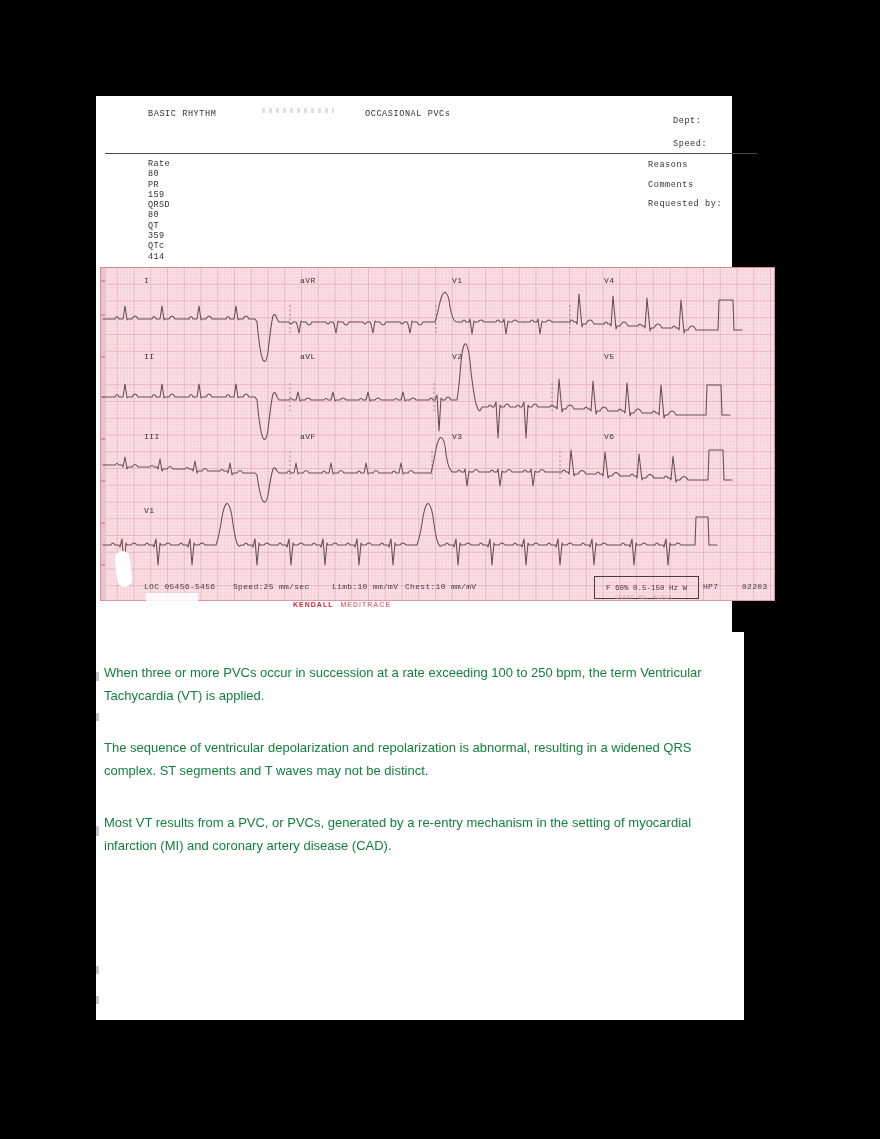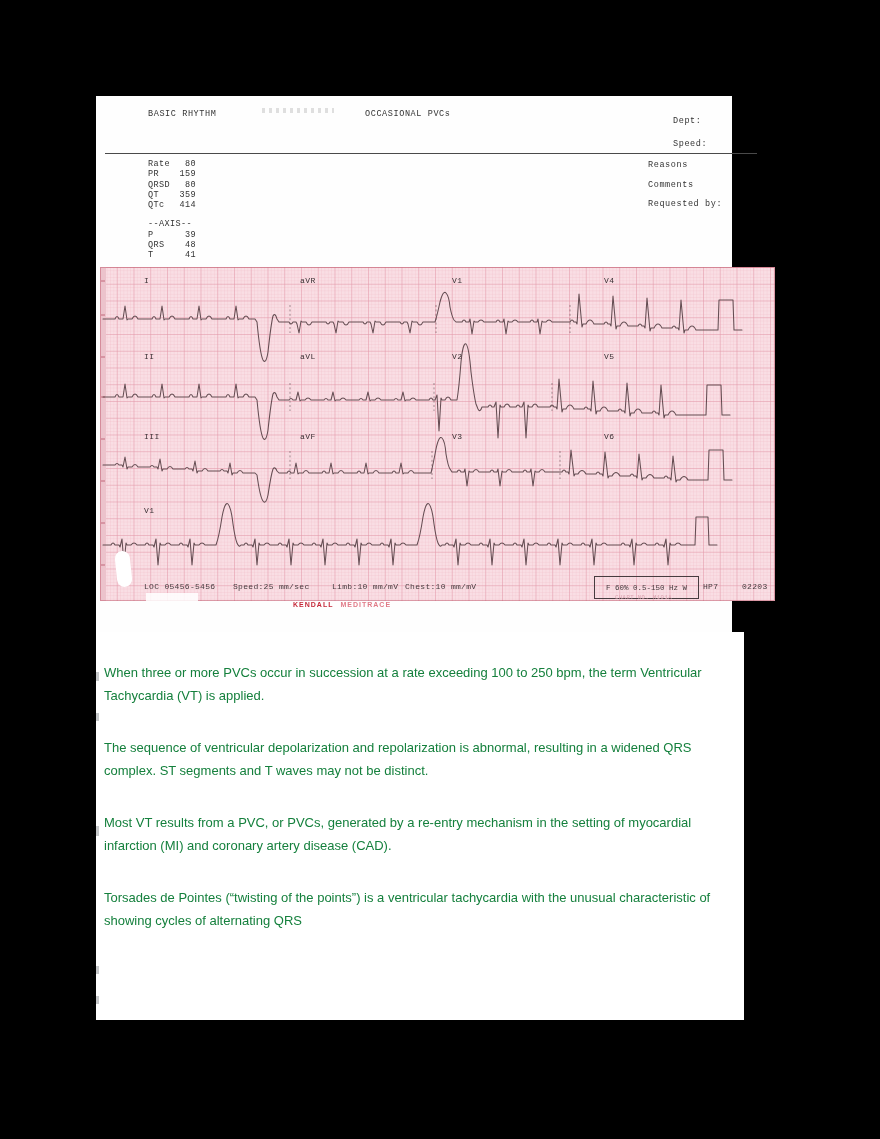--- a/index.html
+++ b/index.html
@@ -19,21 +19,21 @@
   .hrule { position:absolute; left:9px; top:57px; width:652px; height:0; border-top:1px solid #4a4a4a; }
   .faint-text {
     position:absolute; left:166px; top:12px; width:72px; height:5px;
     background:repeating-linear-gradient(90deg,#c6c6c6 0 3px,transparent 3px 7px);
     opacity:.55; filter:blur(.4px);
   }
   .meas {
     position:absolute; left:52px; top:63px; width:48px;
     font-family:"Liberation Mono", monospace; font-size:8.5px; color:#333; letter-spacing:0.4px;
   }
-  .mrow { display:flex; justify-content:space-between; line-height:10.3px; }
+  .mrow { display:flex; line-height:10.3px;flex-direction:column; }
   .axis-title { line-height:10.3px; margin-top:9px; }
   
   .paper { position:absolute; left:4px; top:171px; width:675px; height:334px; }
   .paper svg { position:absolute; left:0; top:0; width:675px; height:334px; }
   .trace { fill:none; stroke:#5d464b; stroke-width:1.05; stroke-linejoin:round; stroke-linecap:round; opacity:.95; }
   .lead-label {
     position:absolute; font-family:"Liberation Mono", monospace; font-size:8px;
     color:#3a3134; letter-spacing:0.5px;
   }
   .pfoot {
@@ -263,15 +263,14 @@
   <div class="artifact" style="top:40px; height:9px;"></div>
   <div class="artifact" style="top:81px; height:8px;"></div>
   <div class="artifact" style="top:194px; height:10px;"></div>
   <div class="artifact" style="top:334px; height:8px;"></div>
   <div class="artifact" style="top:364px; height:8px;"></div>
 
   <div class="article">
     <p>When three or more PVCs occur in succession at a rate exceeding 100 to 250 bpm, the term Ventricular Tachycardia (VT) is applied.</p>
     <p>The sequence of ventricular depolarization and repolarization is abnormal, resulting in a widened QRS complex. ST segments and T waves may not be distinct.</p>
     <p>Most VT results from a PVC, or PVCs, generated by a re-entry mechanism in the setting of myocardial infarction (MI) and coronary artery disease (CAD).</p>
-    <p>Torsades de Pointes (“twisting of the points”) is a ventricular tachycardia with the unusual characteristic of showing cycles of alternating QRS</p>
   </div>
 </div>
 
 </body></html>

